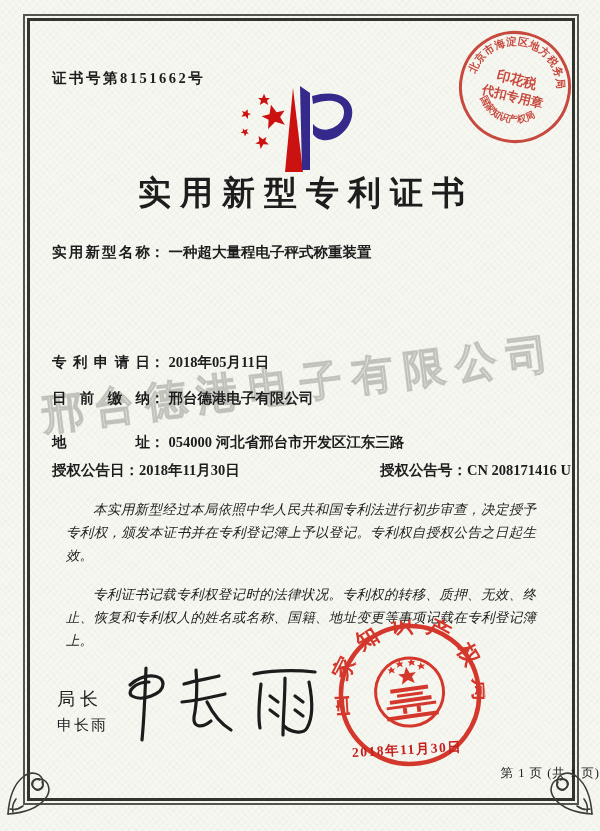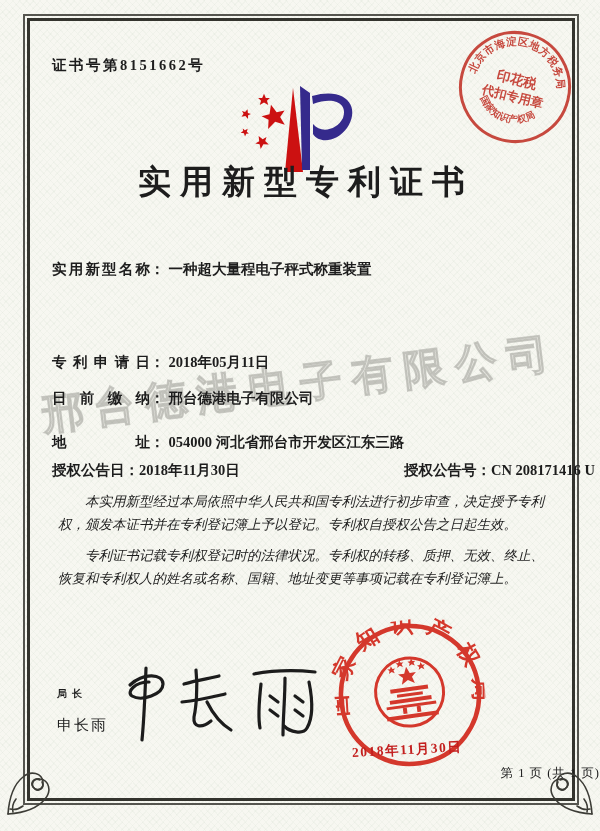--- a/index.html
+++ b/index.html
@@ -7,37 +7,37 @@
     font-family:"Liberation Serif","DejaVu Serif",serif;
     background:
       repeating-linear-gradient(47deg, rgba(130,165,130,0.055) 0 1px, transparent 1px 5px),
       repeating-linear-gradient(-47deg, rgba(130,165,130,0.055) 0 1px, transparent 1px 5px),
       #f7f7f1;}
   .frame-outer{position:absolute;left:23px;top:14px;right:21px;bottom:26px;border:2px solid #55554f;}
   .frame-inner{position:absolute;inset:2px;border:3px solid #34342e;}
   .corner{position:absolute;z-index:3;}
   .corner.br{right:6px;bottom:15px;}
   .corner.bl{left:6px;bottom:15px;transform:scaleX(-1);}
-  .cert-no{position:absolute;left:52px;top:56px;font-size:14.5px;font-weight:600;letter-spacing:2.5px;z-index:2;}
+  .cert-no{position:absolute;left:52px;top:69px;font-size:14.5px;font-weight:600;letter-spacing:2.5px;z-index:2;}
   .logo{position:absolute;left:233px;top:84px;z-index:2;}
   .tax-seal{position:absolute;left:456px;top:28px;transform:rotate(14deg);opacity:.9;z-index:4;}
-  .title{position:absolute;left:12px;right:0;top:160px;margin:0;text-align:center;
+  .title{position:absolute;left:12px;right:0;top:160px;margin:11px;text-align:center;
     font-size:33px;font-weight:700;letter-spacing:9px;z-index:2;}
   .f-row{position:absolute;left:52px;font-size:14.5px;font-weight:600;white-space:nowrap;z-index:2;}
   .f-label{display:inline-block;width:98px;text-align:justify;text-align-last:justify;}
   .f-colon{display:inline-block;margin-right:4px;}
   .g-label{font-weight:600;}
-  .g-right{position:absolute;left:328px;top:0;white-space:nowrap;margin-left:24px;}
+  .g-right{position:absolute;left:328px;top:0;white-space:nowrap;}
   .body-text{position:absolute;left:50px;top:482px;width:502px;font-size:13.5px;line-height:23px;
     font-style:italic;text-align:justify;z-index:2;}
-  .body-text p{margin:8px;text-indent:2em;}
+  .body-text p{margin:16px;text-indent:2em;}
   .watermark{position:absolute;left:4px;top:356px;width:592px;text-align:center;white-space:nowrap;
     font-size:42px;font-weight:700;letter-spacing:10px;color:rgba(125,125,120,0.14);
     -webkit-text-stroke:1px rgba(125,125,120,0.34);transform:rotate(-7deg);z-index:1;}
-  .official-title{position:absolute;left:57px;top:687px;font-size:10px;font-weight:700;letter-spacing:5px;z-index:2;}
+  .official-title{position:absolute;left:57px;top:687px;font-size:18px;font-weight:400;letter-spacing:5px;z-index:2;}
   .official-name{position:absolute;left:57px;top:716px;font-size:15px;font-weight:400;letter-spacing:2px;z-index:2;}
   .signature{position:absolute;left:118px;top:658px;z-index:3;}
   .gov-seal{position:absolute;left:335px;top:620px;transform:rotate(-8deg);opacity:.93;z-index:3;}
   .seal-date{position:absolute;left:352px;top:741px;font-size:13.5px;font-weight:700;
     color:#c3201f;letter-spacing:1.5px;transform:rotate(-3deg);z-index:4;}
   .footer{position:absolute;left:0;right:0;top:765px;text-align:right;font-size:12.5px;letter-spacing:1px;z-index:2;}
 </style>
 </head>
 <body>
 
@@ -91,21 +91,21 @@
     <g font-weight="bold" fill="#c2372c">
       <text font-size="10.5" letter-spacing="0.5"><textPath href="#taxArcTop" startOffset="3">北京市海淀区地方税务局</textPath></text>
       <text font-size="9.5"><textPath href="#taxArcBot" startOffset="2">国家知识产权局</textPath></text>
       <text x="59" y="56" text-anchor="middle" font-size="13.5">印花税</text>
       <text x="59" y="73" text-anchor="middle" font-size="12.5">代扣专用章</text>
     </g>
   </svg>
 
   <h1 class="title">实用新型专利证书</h1>
 
-  <div class="f-row" style="top:260px">
+  <div class="f-row" style="top:243px">
     <span class="f-label">实用新型名称</span><span class="f-colon">：</span><span>一种超大量程电子秤式称重装置</span>
   </div>
   <div class="f-row" style="top:353px">
     <span class="f-label">专利申请日</span><span class="f-colon">：</span><span>2018年05月11日</span>
   </div>
   <div class="f-row" style="top:389px">
     <span class="f-label">日前缴纳</span><span class="f-colon">：</span><span>邢台德港电子有限公司</span>
   </div>
   <div class="f-row" style="top:433px">
     <span class="f-label">地址</span><span class="f-colon">：</span><span>054000 河北省邢台市开发区江东三路</span>

